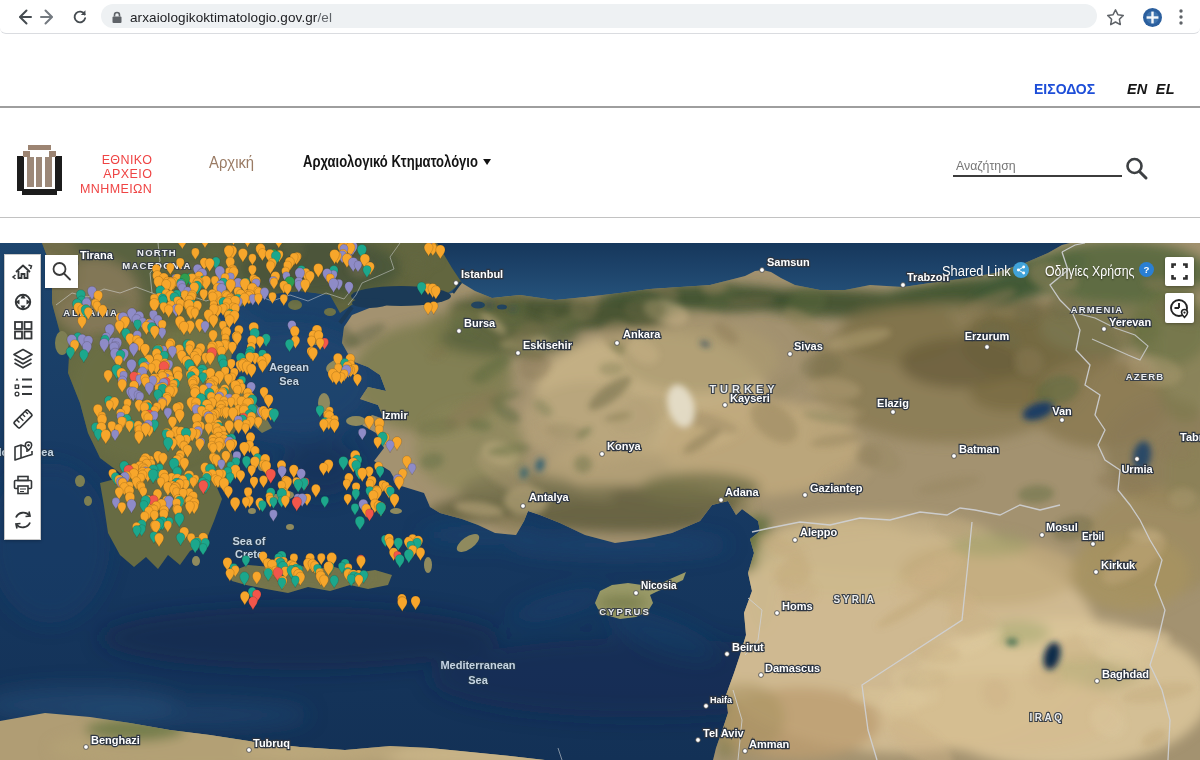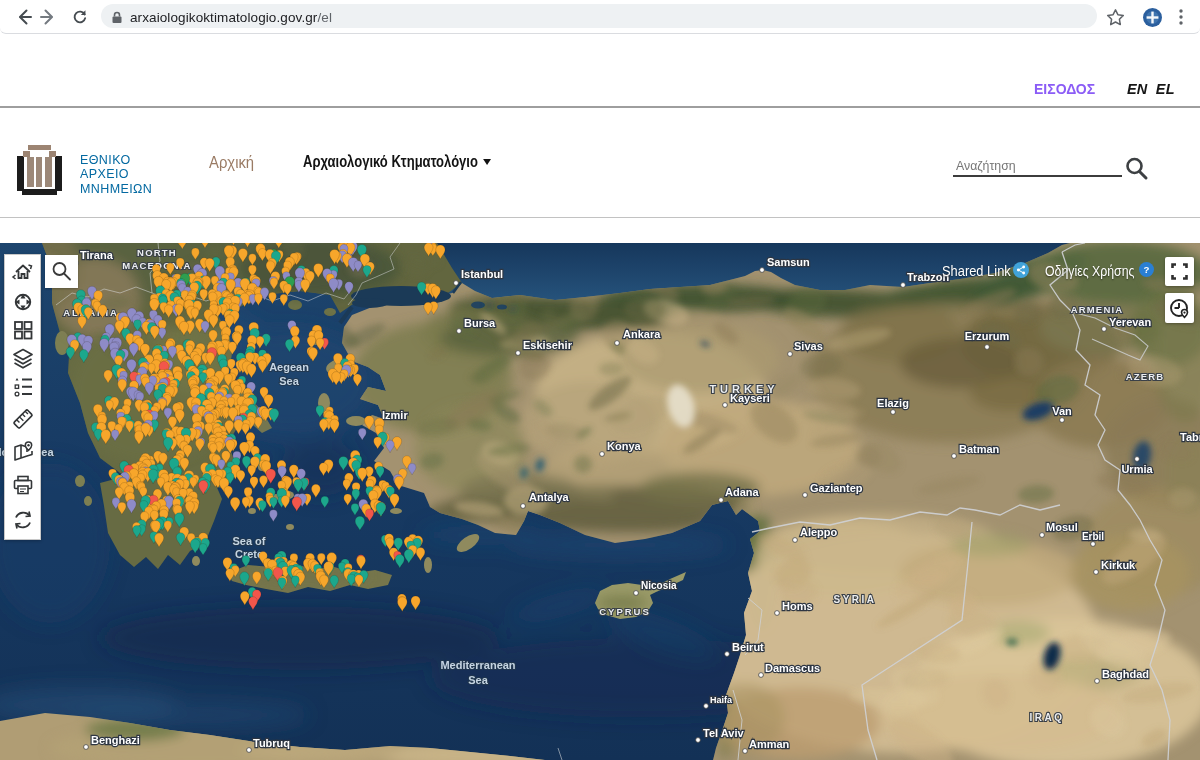--- a/index.html
+++ b/index.html
@@ -3,24 +3,24 @@
 * { margin:0; padding:0; box-sizing:border-box; }
 html,body { width:1200px; height:760px; overflow:hidden; font-family:"Liberation Sans", sans-serif; background:#fff; }
 .abs { position:absolute; }
 #chrome { position:absolute; top:0; left:0; width:1200px; height:34px; background:#fff; border-bottom:1px solid #dadce0;border-radius:6px; }
 #pill { position:absolute; left:101px; top:4px; width:996px; height:24px; background:#eef1f3; border-radius:13px; }
 #urltxt { position:absolute; left:130px; top:9.5px; font-size:13.5px; color:#202124; letter-spacing:0.1px; }
 #urltxt .lite { color:#5f6368; }
 #band1 { position:absolute; top:35px; left:0; width:1200px; height:71px; background:#fff; }
 #line1 { position:absolute; top:106px; left:0; width:1200px; height:1.5px; background:#9e9e9e; }
 #line2 { position:absolute; top:217px; left:0; width:1200px; height:1px; background:#c2c2c2; }
-#eisodos { position:absolute; left:1034px; top:81px; font-size:14px; font-weight:bold; color:#8b5cf6; letter-spacing:0; }
+#eisodos { position:absolute; left:1034px; top:81px; font-size:14px; font-weight:bold; color:#1d4ed8; letter-spacing:0; }
 #enel { position:absolute; left:1127px; top:81px; font-size:14.5px; font-weight:bold; color:#161616; letter-spacing:0.2px; word-spacing:4px;font-style:italic; }
 #header { position:absolute; top:108px; left:0; width:1200px; height:109px; background:#fff; }
-#logotxt { position:absolute; left:80px; top:45px; font-size:12.5px; color:#0369a1; letter-spacing:0.4px; line-height:14.4px; }
+#logotxt { position:absolute; left:80px; top:45px; font-size:12.5px; color:#ef4444; letter-spacing:0.4px; line-height:14.4px;text-align:right; }
 #arxiki { position:absolute; left:209px; top:45px; font-size:16.5px; color:#9a7b64; transform:scaleX(0.9); transform-origin:0 0; }
 #nav2 { position:absolute; left:303px; top:44px; font-size:16.5px; font-weight:bold; color:#131313; transform:scaleX(0.79); transform-origin:0 0; }
 #nav2 .caret { display:inline-block; width:0; height:0; border-left:5px solid transparent; border-right:5px solid transparent; border-top:6px solid #131313; margin-left:7px; margin-bottom:2px; }
 #searchline { position:absolute; left:953px; top:67px; width:169px; border-bottom:2px solid #3c3c3c; height:1px; }
 #searchph { position:absolute; left:956px; top:50px; font-size:13px; color:#767676; transform:scaleX(0.95); transform-origin:0 0; }
 #map { position:absolute; top:243px; left:0; width:1200px; height:517px; overflow:hidden; }
 .mapbtn { position:absolute; background:#fff; border-radius:2px; box-shadow:0 1px 3px rgba(0,0,0,0.3); }
 #toolbar { position:absolute; left:4px; top:11px; width:37px; height:286px; background:#fff; border:1px solid #c8c8c8; box-shadow:0 1px 3px rgba(0,0,0,0.25); }
 #sq-search { position:absolute; left:45px; top:12px; width:33px; height:33px; background:#fff; box-shadow:0 1px 2px rgba(0,0,0,0.25); }
 .city { fill:#fff; stroke:#2e3642; stroke-width:2.4px; paint-order:stroke; font-weight:bold; font-family:"Liberation Sans",sans-serif; }

